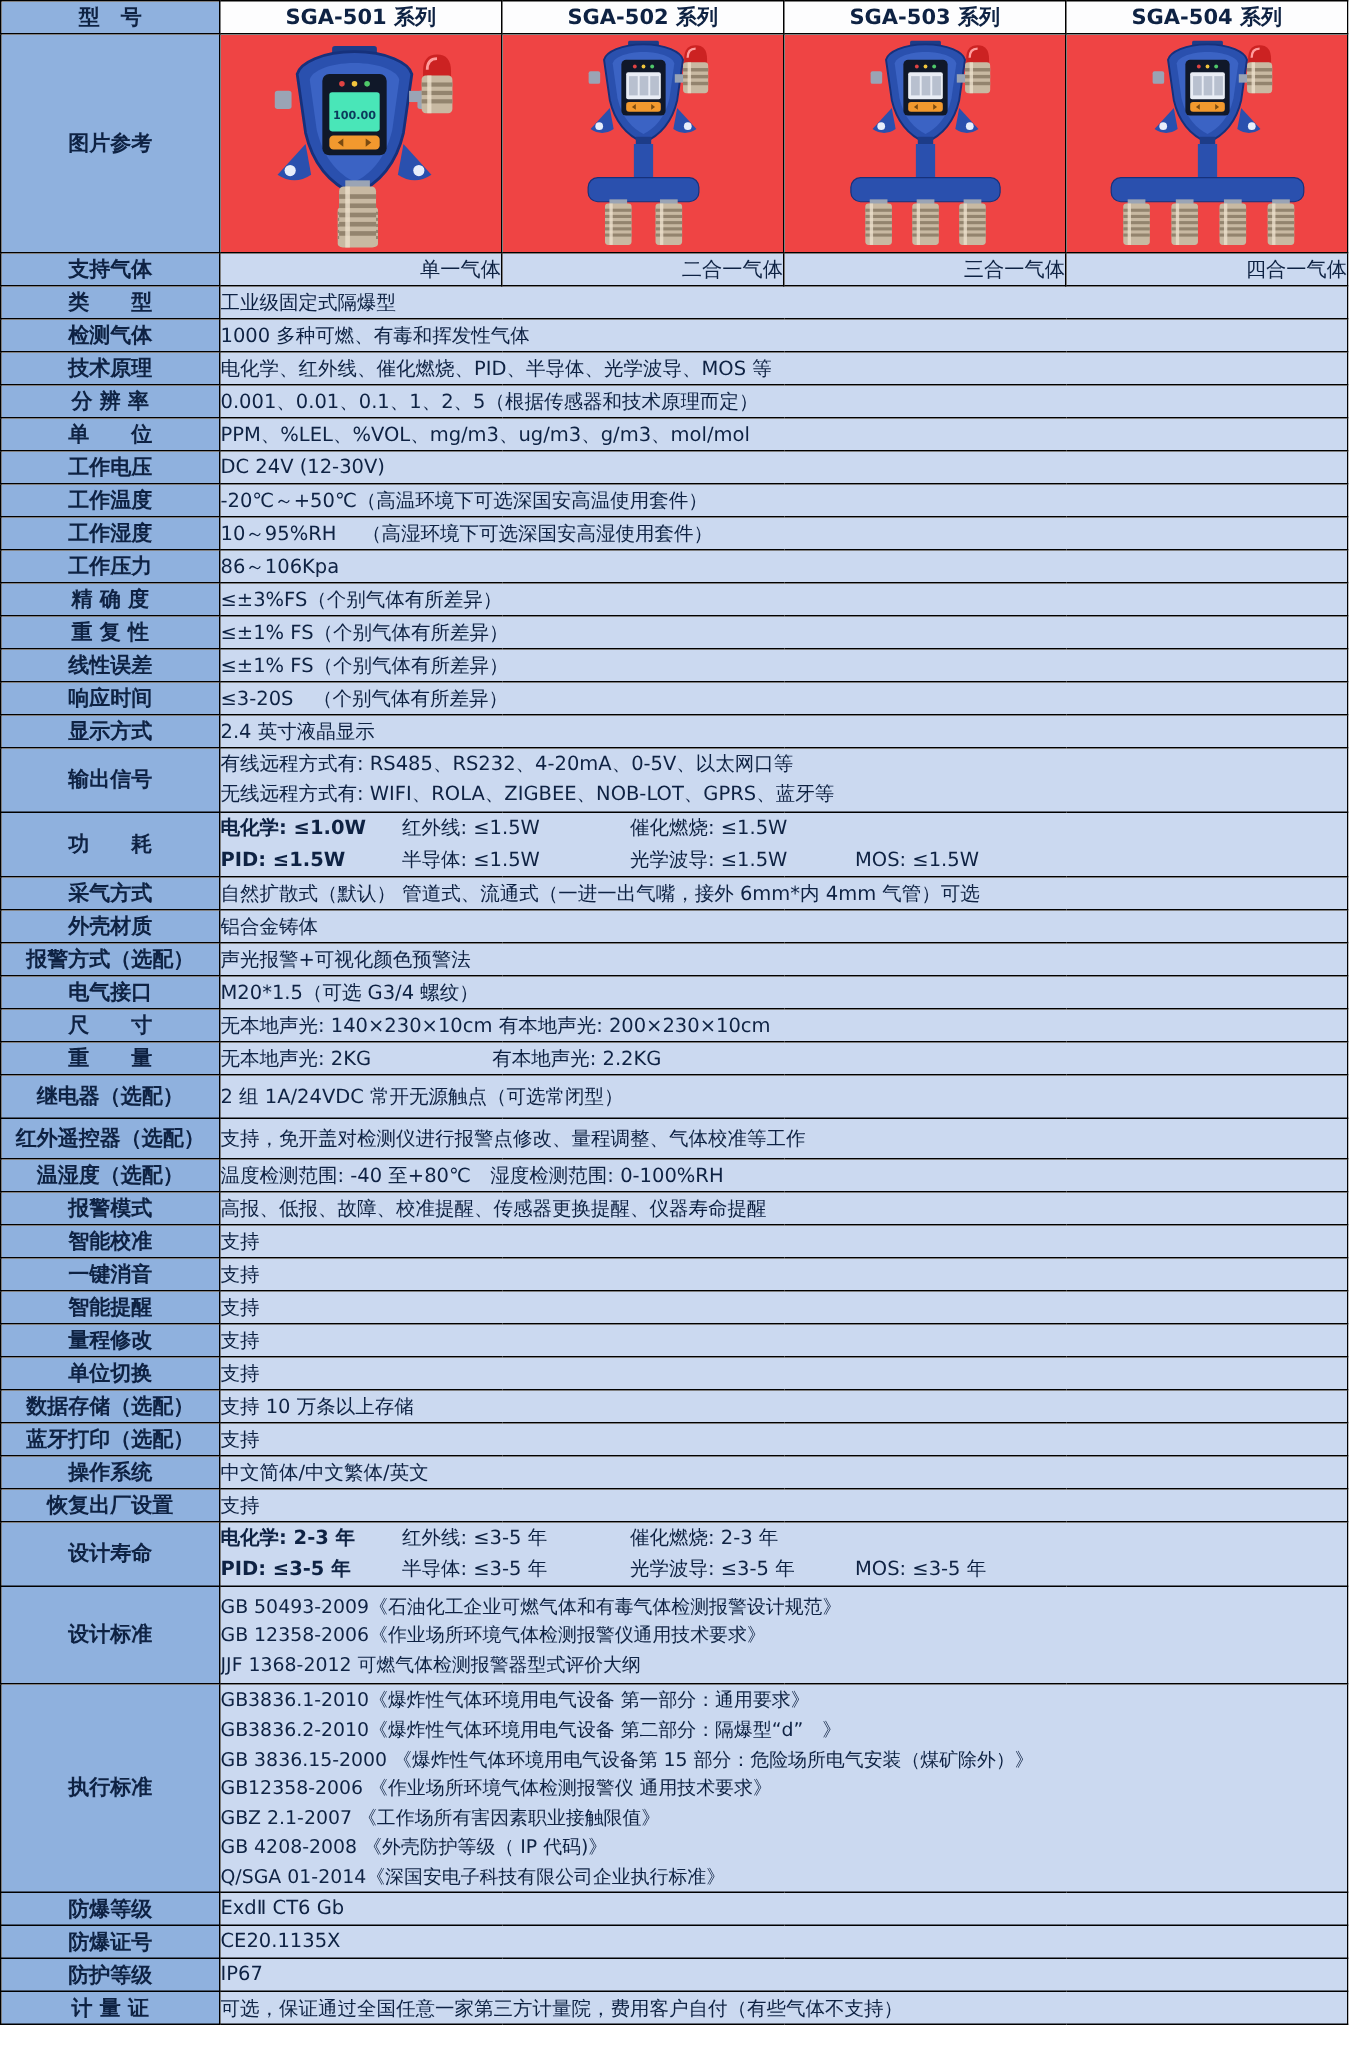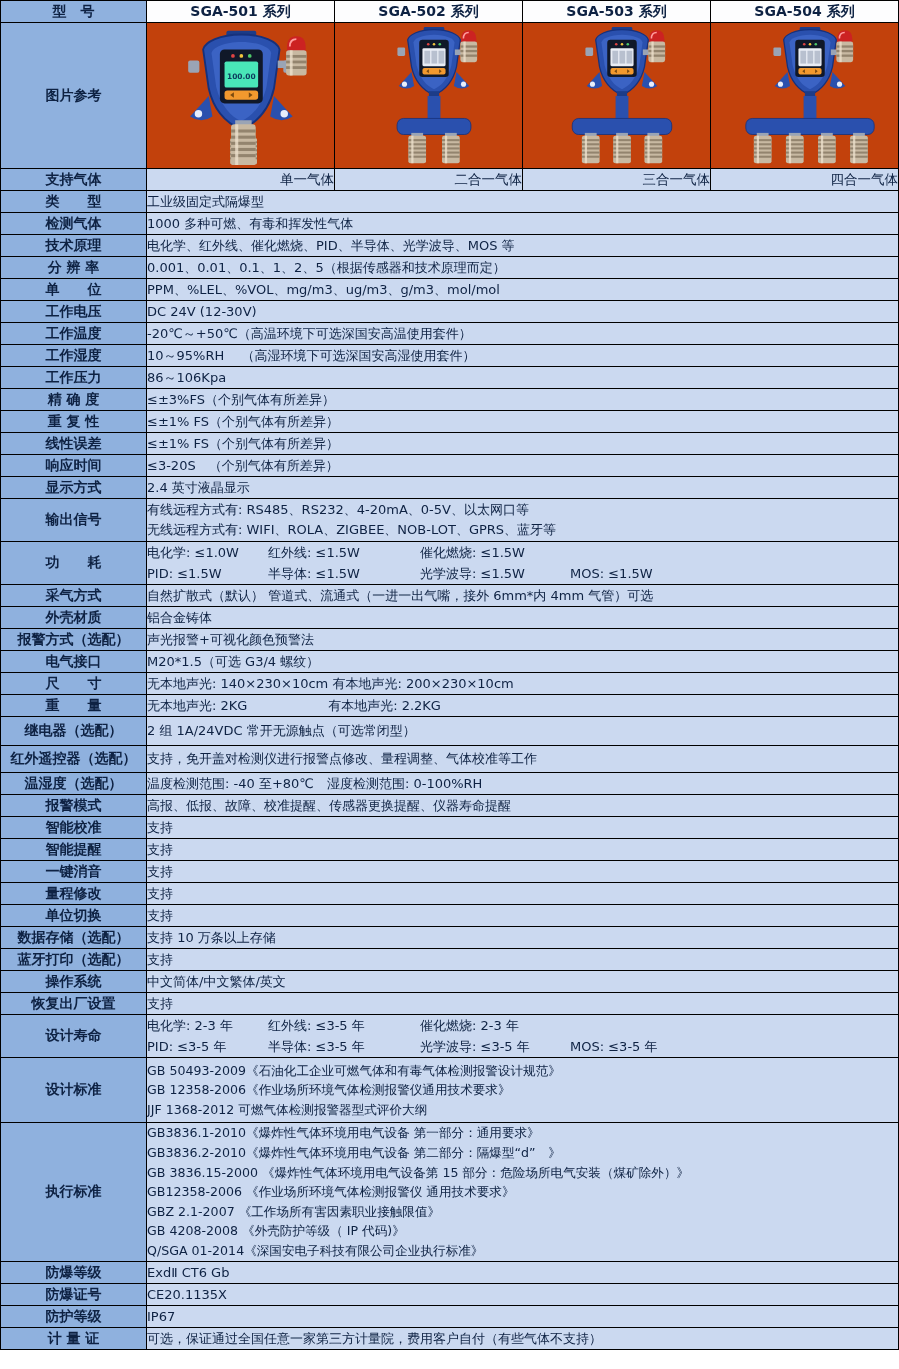--- a/index.html
+++ b/index.html
@@ -12,26 +12,26 @@
   th.lbl{background:#8FB1DE;font-weight:bold;font-size:14px;text-align:center;color:#0e2243;height:21px;}
   td.val{background:#CBD9F0;font-size:13px;text-align:left;padding:1px 8px;color:#0e2243;}
   td.prod{background:#FDFDFE;font-size:14px;font-weight:bold;text-align:center;}
   td.gas{background:#CBD9F0;font-size:13.5px;text-align:right;}
   tr.h22 th,tr.h22 td{height:21px;}
   tr.h29 th,tr.h29 td{height:28px;}
   tr.h27 th,tr.h27 td{height:26px;}
   tr.h43 th,tr.h43 td{height:42px;}
   tr.h65 th,tr.h65 td{height:64px;}
   tr.h139 th,tr.h139 td{height:138px;}
-  tr.himg td{height:145px;background:#c2410c;text-align:right;vertical-align:middle;}
+  tr.himg td{height:145px;background:#ef4444;text-align:center;vertical-align:middle;}
   .line{line-height:20.5px;white-space:nowrap;}
   .std .line{line-height:19.6px;font-size:12.6px;}
   .cols .c1{display:inline-block;min-width:177px;}
   .grid{display:flex;line-height:21px;white-space:nowrap;}
-  .grid .g1{width:121px;flex:none;}
+  .grid .g1{width:121px;flex:none;font-weight:bold;}
   .grid .g2{width:152px;flex:none;}
   .grid .g3{width:150px;flex:none;}
   .device-svg{display:inline-block;vertical-align:middle;}
   .hiddefs{position:absolute;width:0;height:0;overflow:hidden;}
 </style>
 </head>
 <body>
 
 <svg class="hiddefs" aria-hidden="true">
   <defs>
@@ -300,25 +300,25 @@
         </tr>
   <tr class="h22">
           <th class="lbl">报警模式</th>
           <td class="val" colspan="4">高报、低报、故障、校准提醒、传感器更换提醒、仪器寿命提醒</td>
         </tr>
   <tr class="h22">
           <th class="lbl">智能校准</th>
           <td class="val" colspan="4">支持</td>
         </tr>
   <tr class="h22">
+          <th class="lbl">一键消音</th>
+          <td class="val" colspan="4">支持</td>
+        </tr>
+  <tr class="h22">
           <th class="lbl">智能提醒</th>
-          <td class="val" colspan="4">支持</td>
-        </tr>
-  <tr class="h22">
-          <th class="lbl">一键消音</th>
           <td class="val" colspan="4">支持</td>
         </tr>
   <tr class="h22">
           <th class="lbl">量程修改</th>
           <td class="val" colspan="4">支持</td>
         </tr>
   <tr class="h22">
           <th class="lbl">单位切换</th>
           <td class="val" colspan="4">支持</td>
         </tr>

